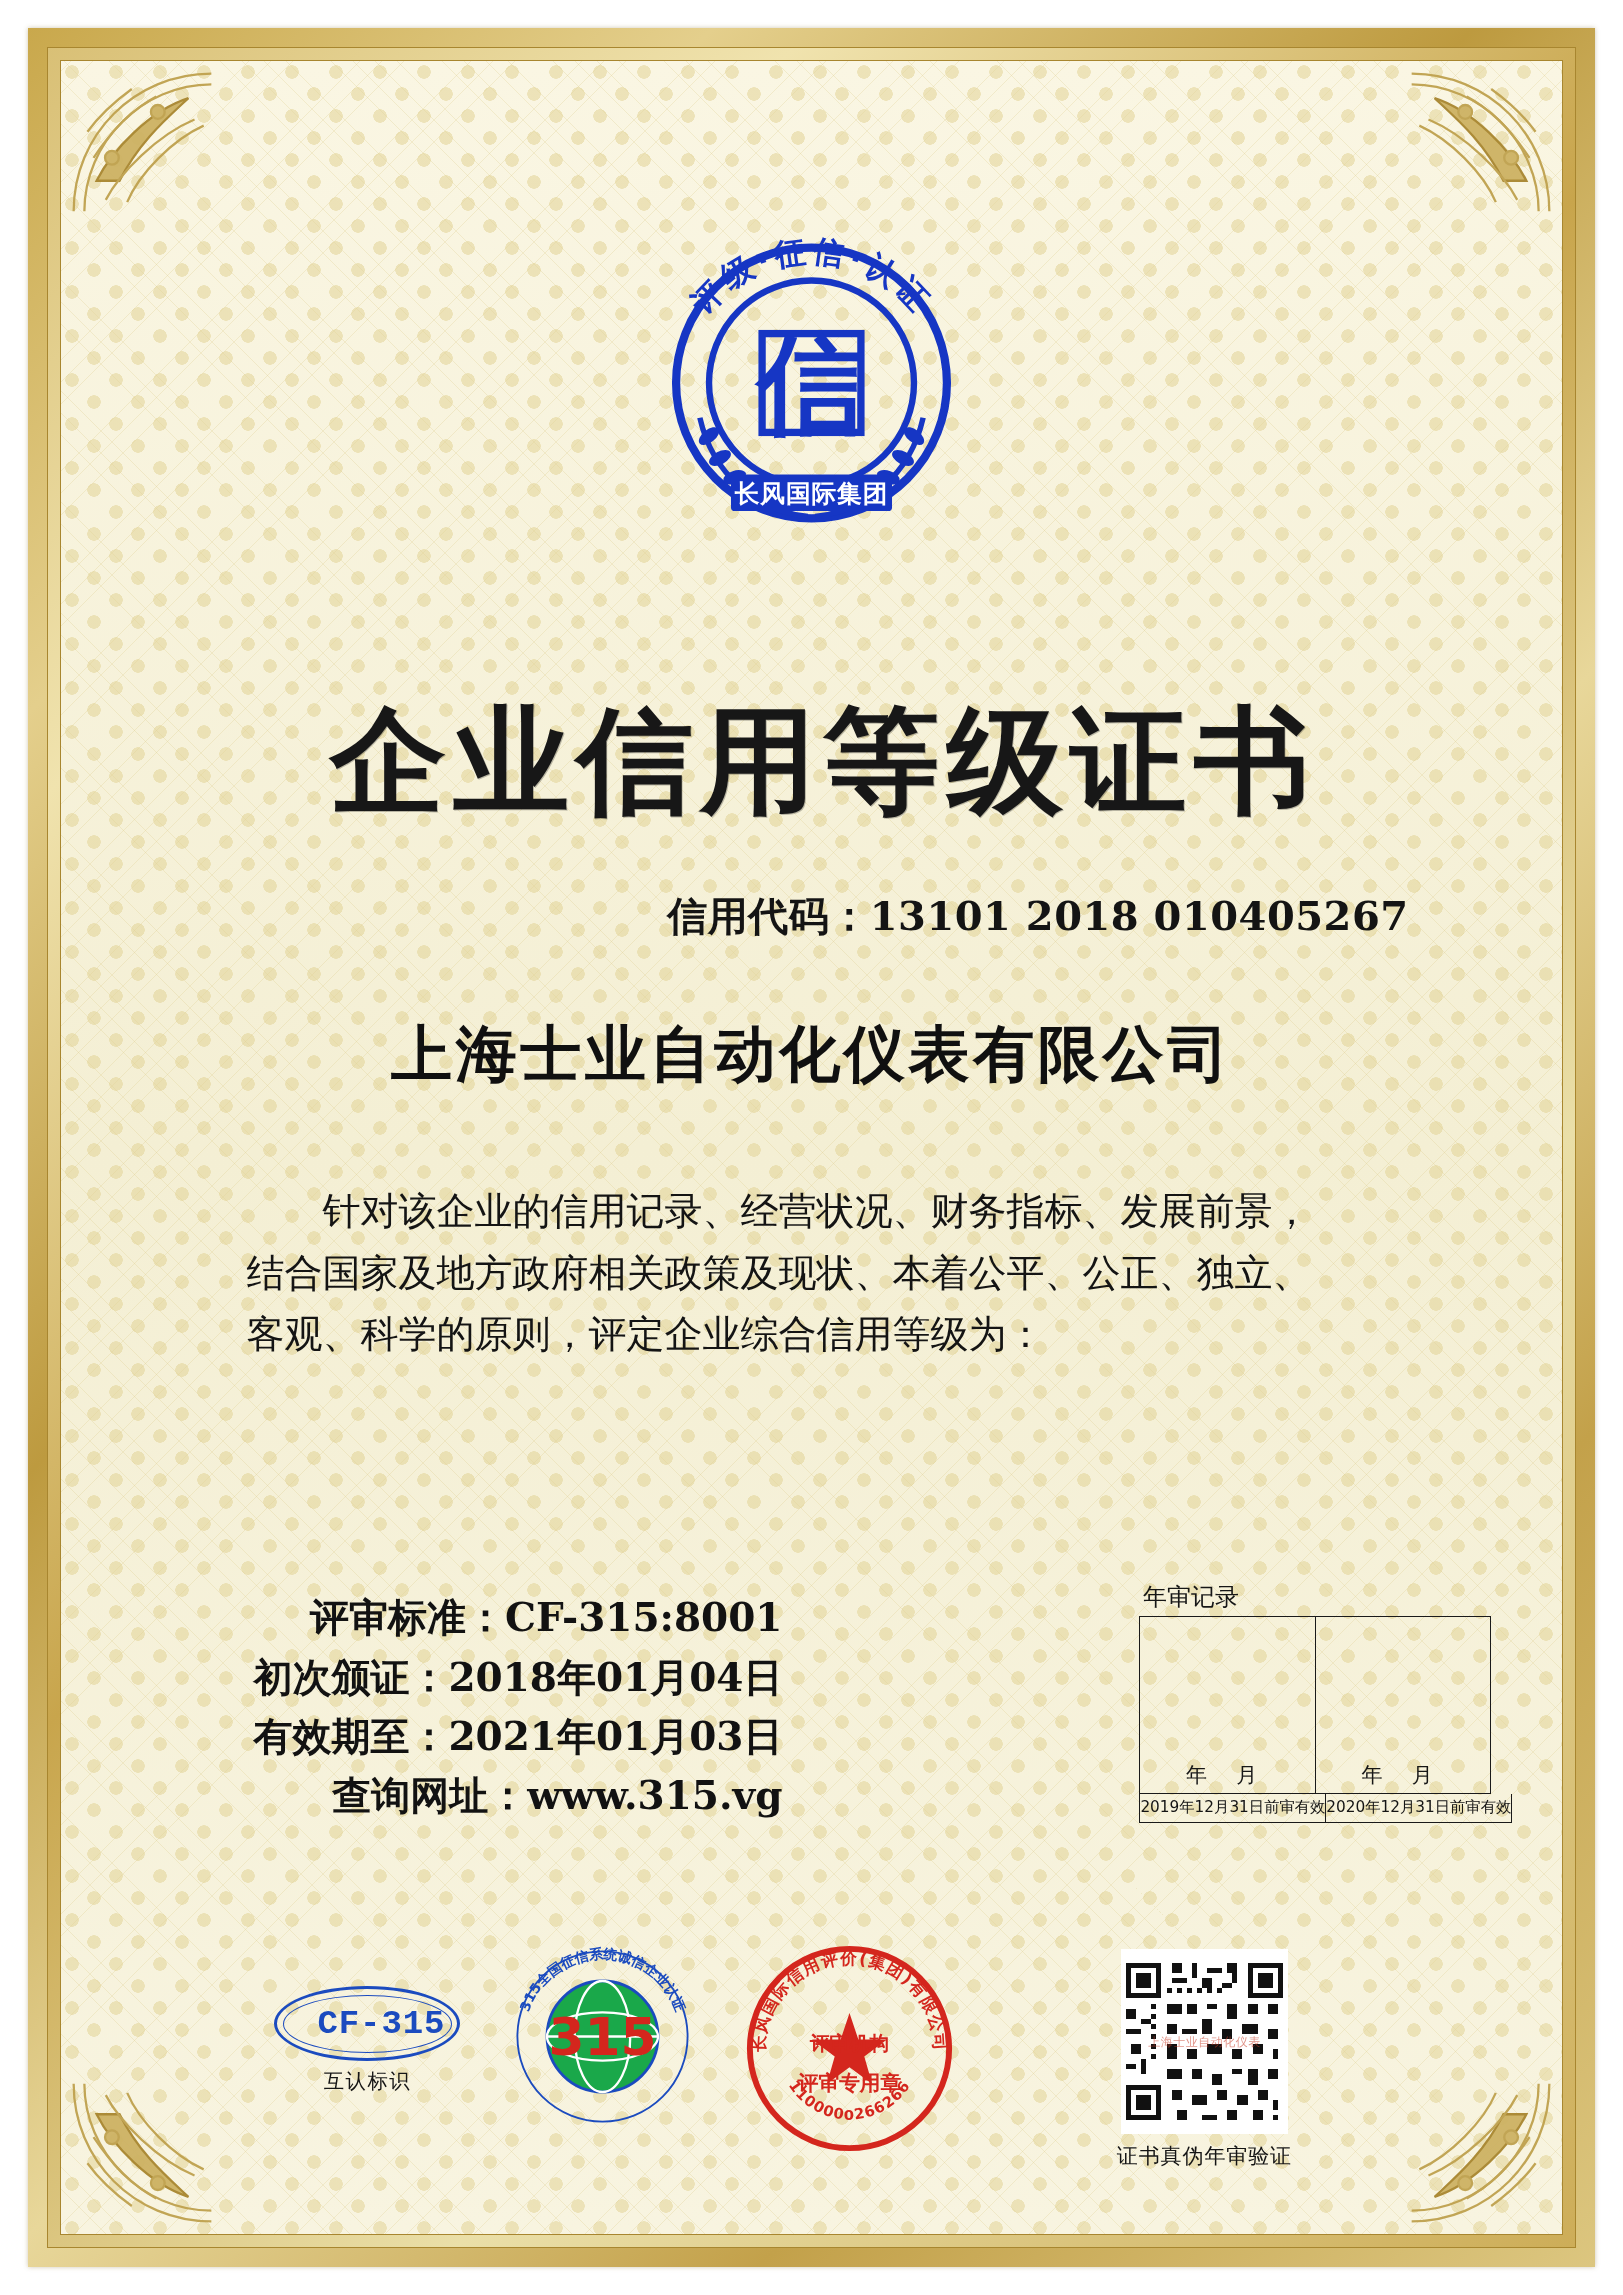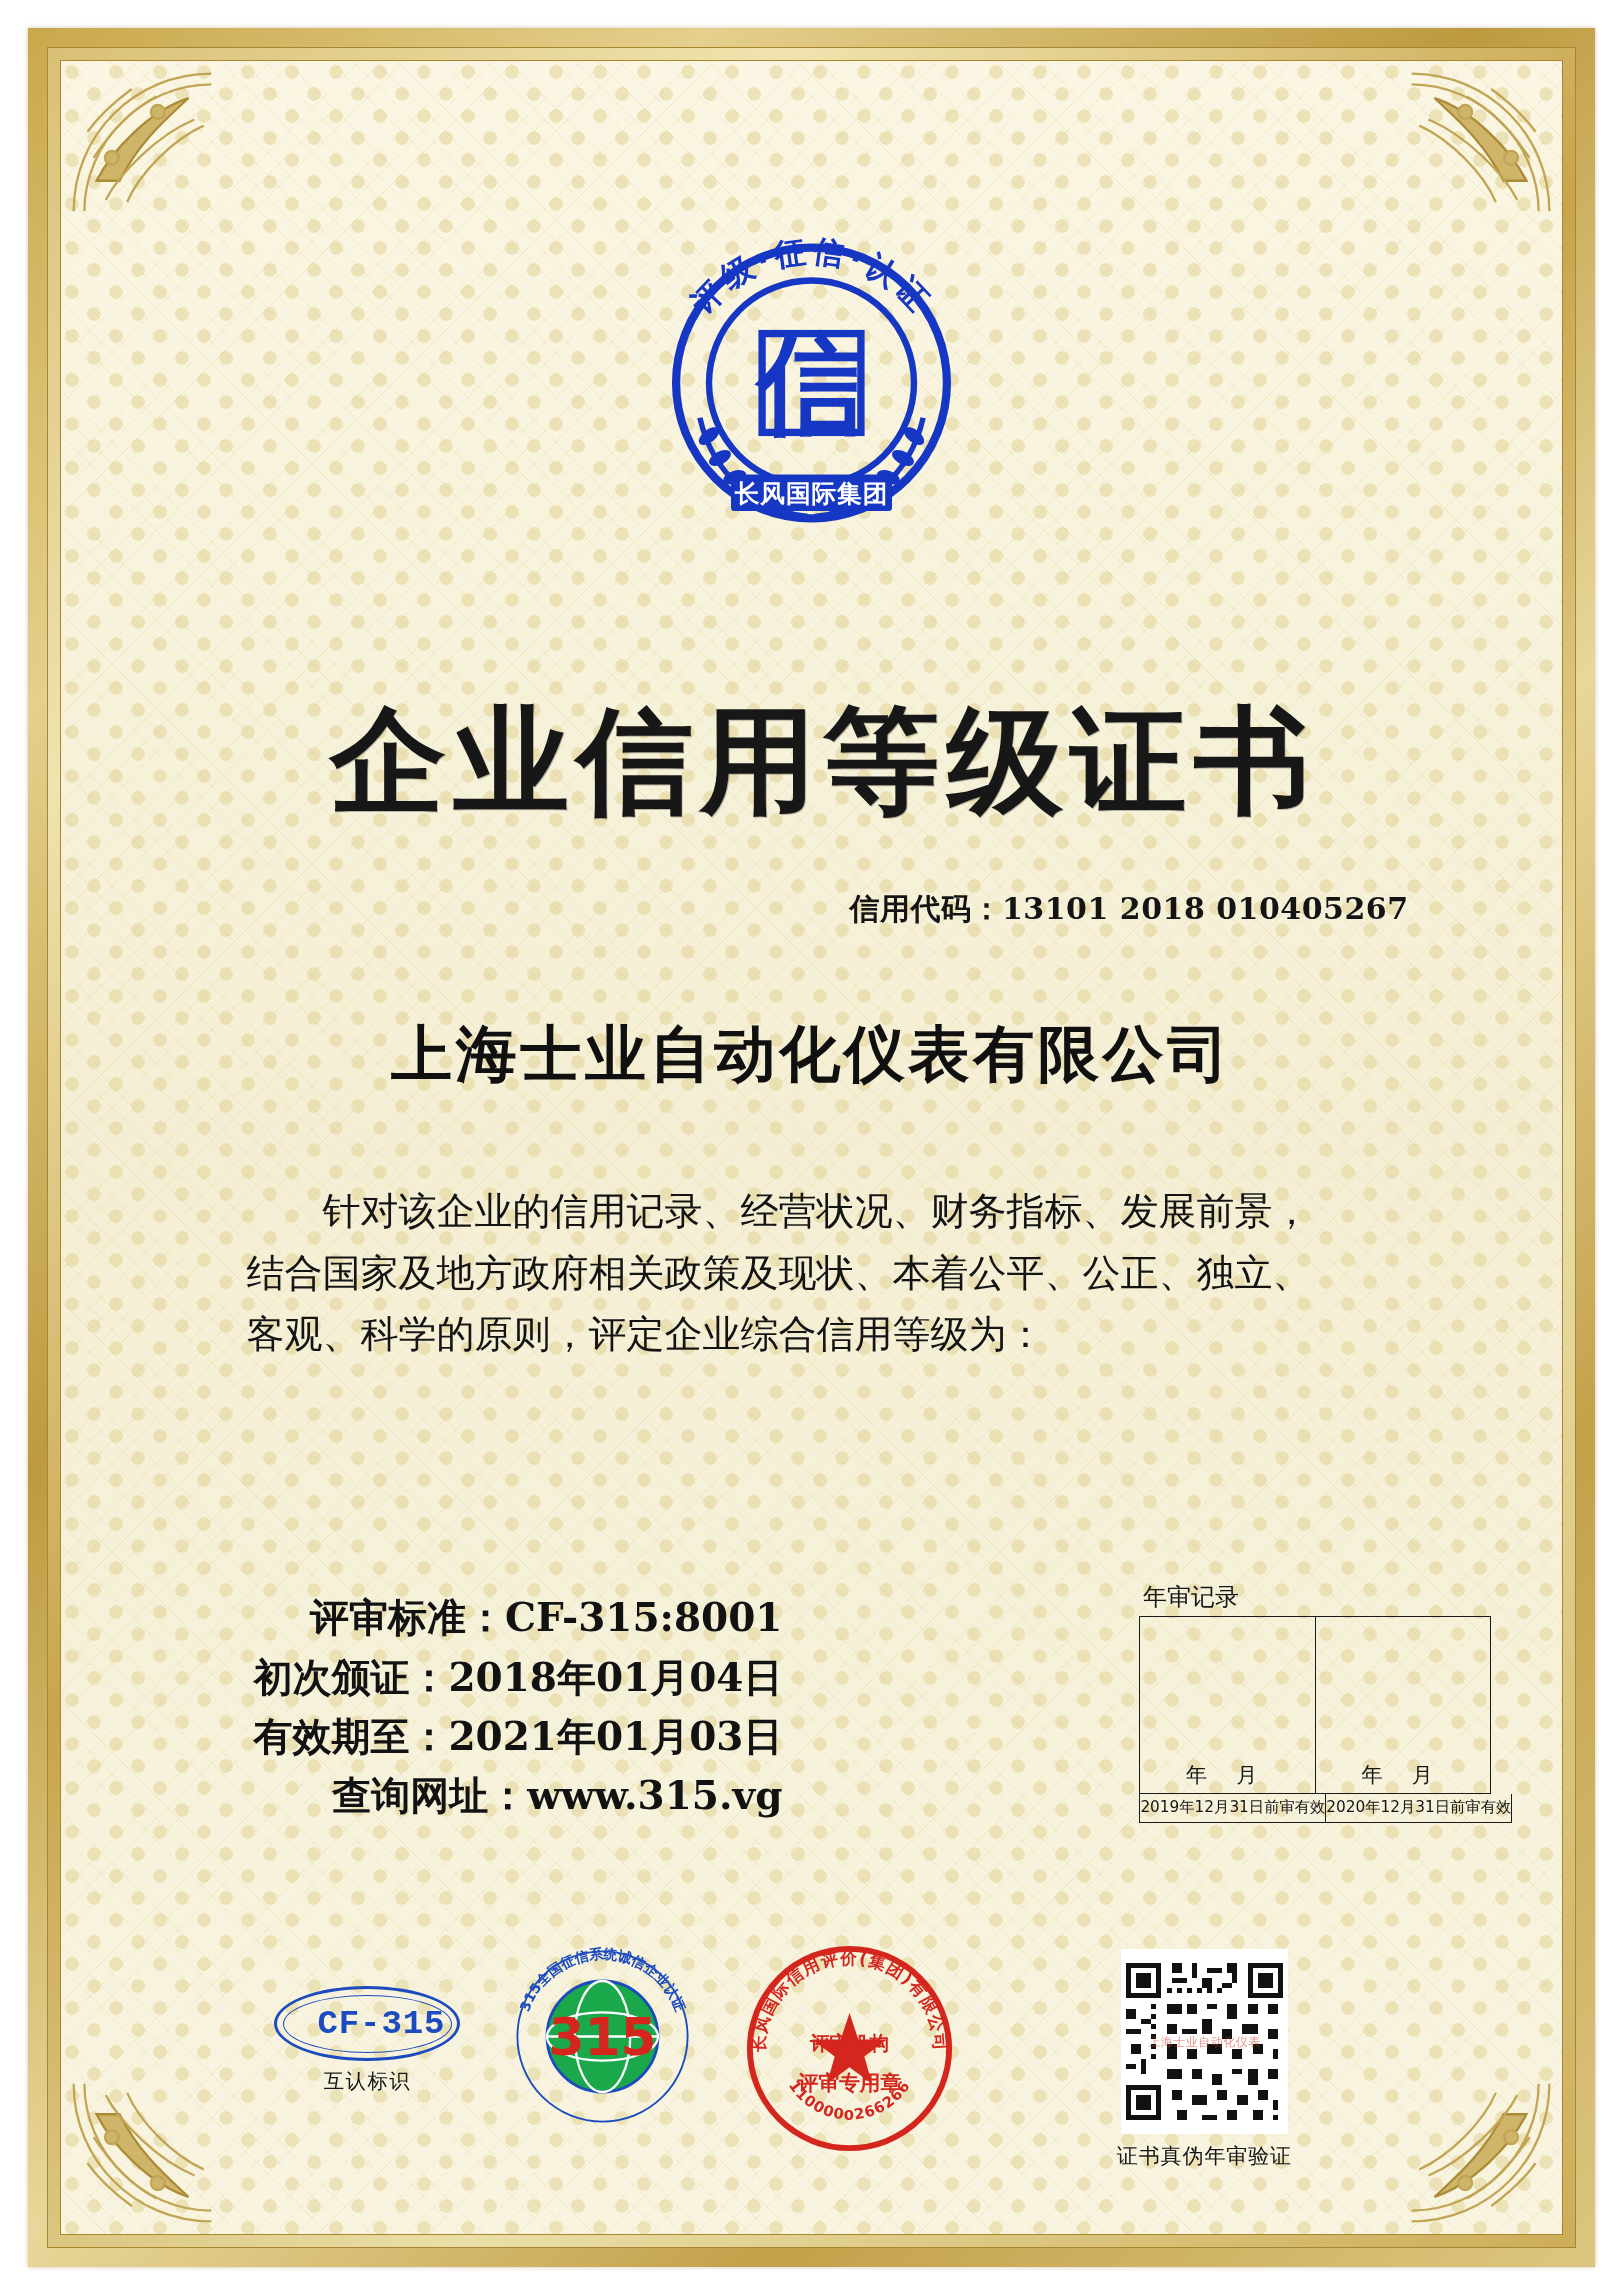--- a/index.html
+++ b/index.html
@@ -106,21 +106,21 @@
     text-shadow: 0.9px 0.9px 0 rgba(0,0,0,.25);
     padding-left: 24px;
   }
 
   .credit-code {
     position: absolute;
     right: 153px;
     top: 828px;
     font-family: "DejaVu Serif", "Liberation Serif", serif;
     font-weight: 700;
-    font-size: 30px;
+    font-size: 40px;
     color: #141414;
     letter-spacing: 0.5px;
   }
 
   .company {
     position: absolute;
     left: 0; right: 0;
     top: 953px;
     text-align: center;
     font-family: "DejaVu Sans", "Liberation Sans", sans-serif;

